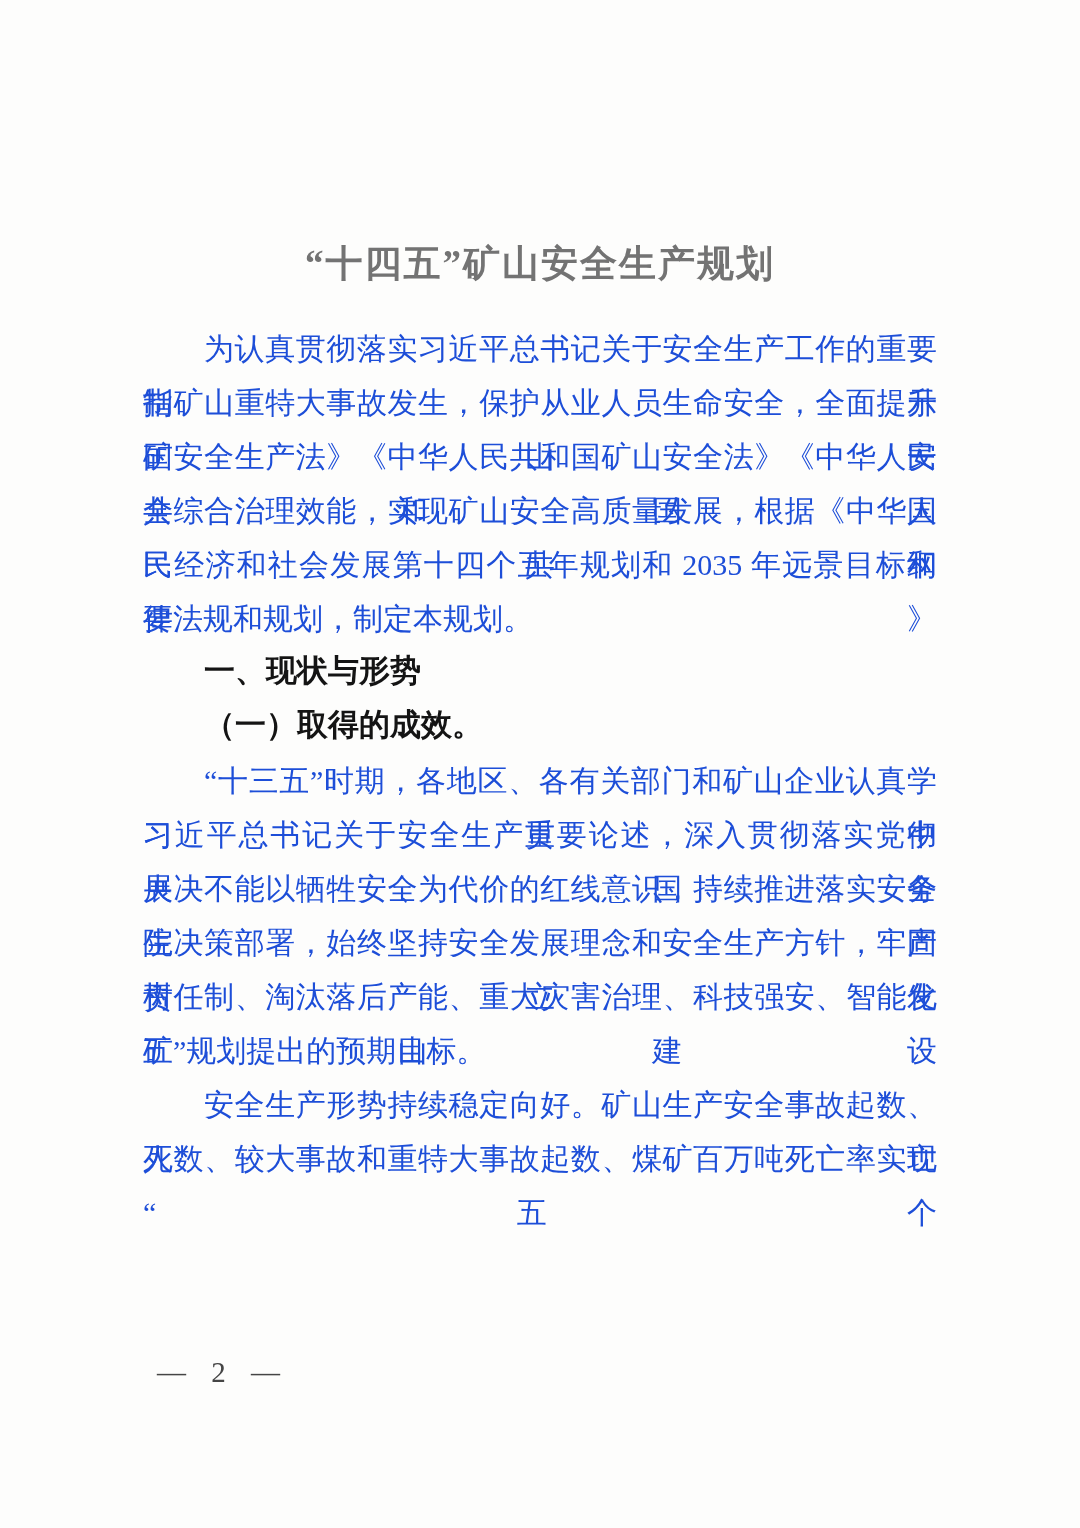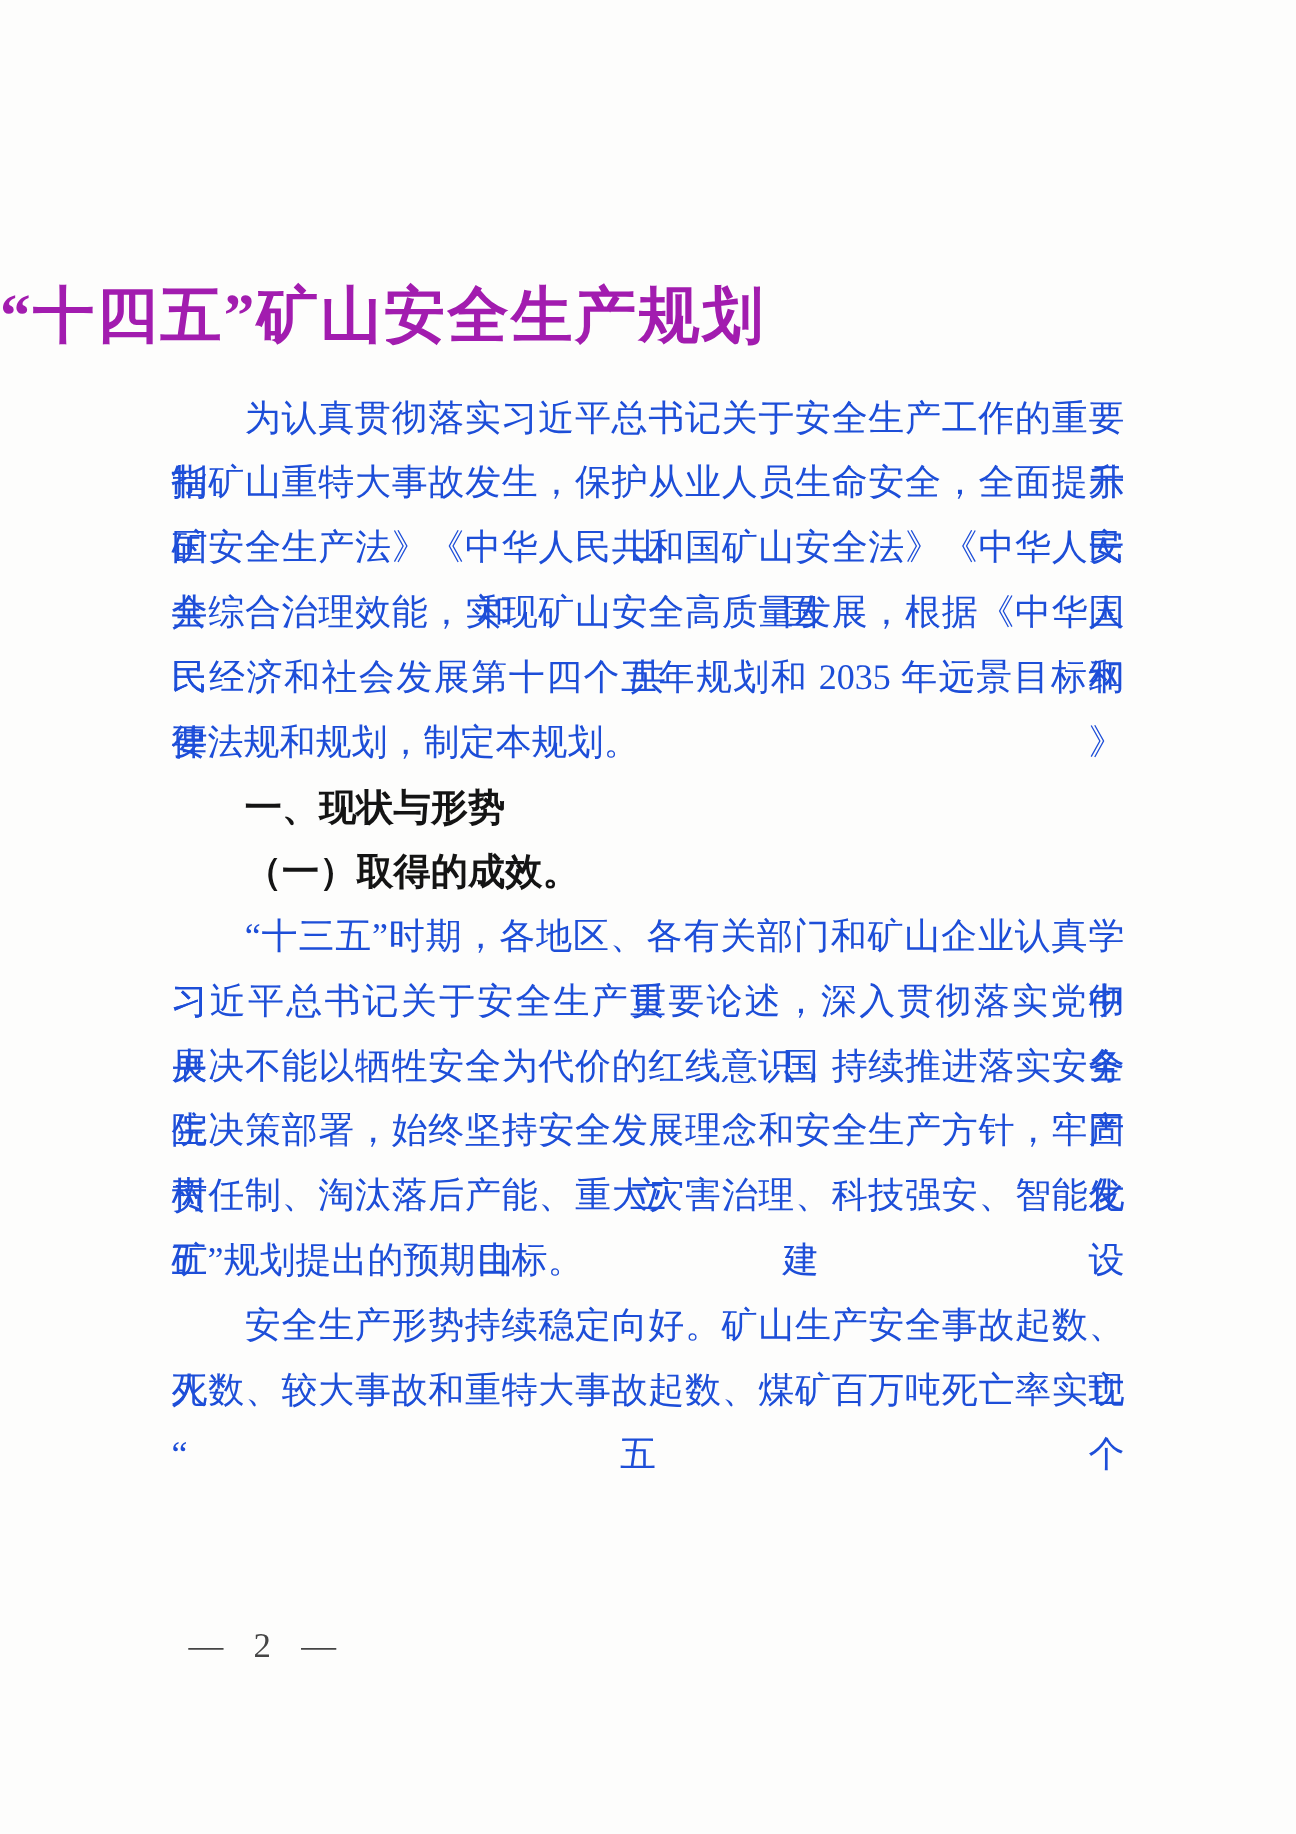--- a/index.html
+++ b/index.html
@@ -11,25 +11,26 @@
     background: #fdfdfc;
     color: #1f1f1f;
     font-family: "Liberation Serif", "DejaVu Serif", serif;
     overflow: hidden;
   }
   .doc-title {
     position: absolute;
     top: 238px;
     left: 0;
     width: 100%;
-    font-size: 51px;
+    text-align: center;
+    font-size: 37px;
     line-height: 52px;
     font-weight: 700;
     letter-spacing: 2px;
-    color: #a21caf;
+    color: #737373;
   }
   .content {
     position: absolute;
     top: 322px;
     left: 143px;
     width: 794px;
   }
   .line {
     font-size: 30px;
     line-height: 54px;
@@ -39,21 +40,21 @@
   
   .jl {
     text-align: justify;
     text-align-last: justify;
   }
   
   .ll { text-align: left; }
   
   .ind { text-indent: 61px; }
   .heading {
-    font-family: Liberation Serif, serif;
+    font-family: Liberation Mono, monospace;
     font-weight: 700;
     font-size: 31px;
     color: #141414;
   }
   .footer {
     position: absolute;
     left: 157px;
     top: 1352px;
     font-size: 29px;
     line-height: 40px;

